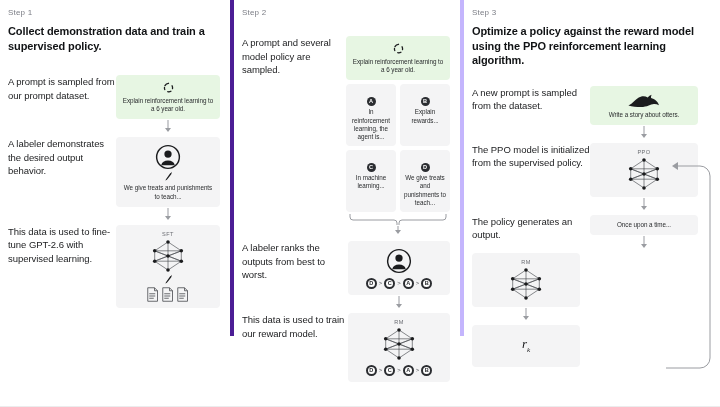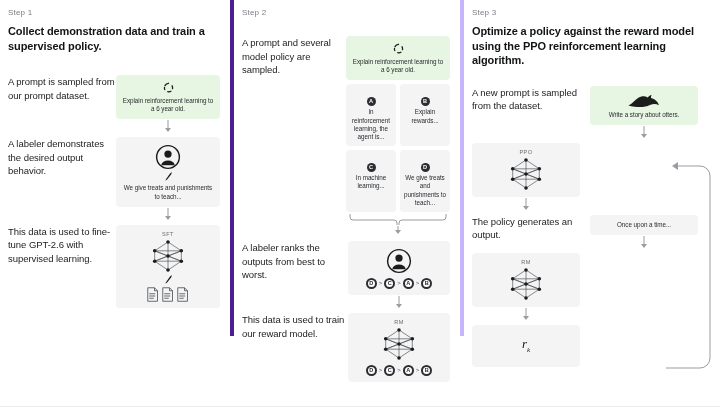--- a/index.html
+++ b/index.html
@@ -335,20 +335,21 @@
             </svg>
             <div class="card-text">Write a story about otters.</div>
           </div>
           <div class="arrow"></div>
         </div>
       </div>
 
       <div class="spacer-4"></div>
 
       <div class="lane">
+        <div class="txt">The PPO model is initialized from the supervised policy.</div>
         <div class="gfx">
           <div class="card">
             <span class="card-tag">PPO</span>
             <svg class="net-icon" width="42" height="34" viewBox="0 0 56 46">
               <g stroke="#4c4e53" stroke-width=".9" fill="none">
                 <path d="M28 4 L10 16 L10 30 L28 42 L46 30 L46 16 Z"></path>
                 <path d="M28 4 L28 23 M10 16 L28 23 L46 16 M10 30 L28 23 L46 30 M28 23 L28 42"></path>
                 <path d="M10 16 L46 30 M46 16 L10 30 M10 16 L46 16 M10 30 L46 30"></path>
               </g>
               <g fill="#1b1c1e">

